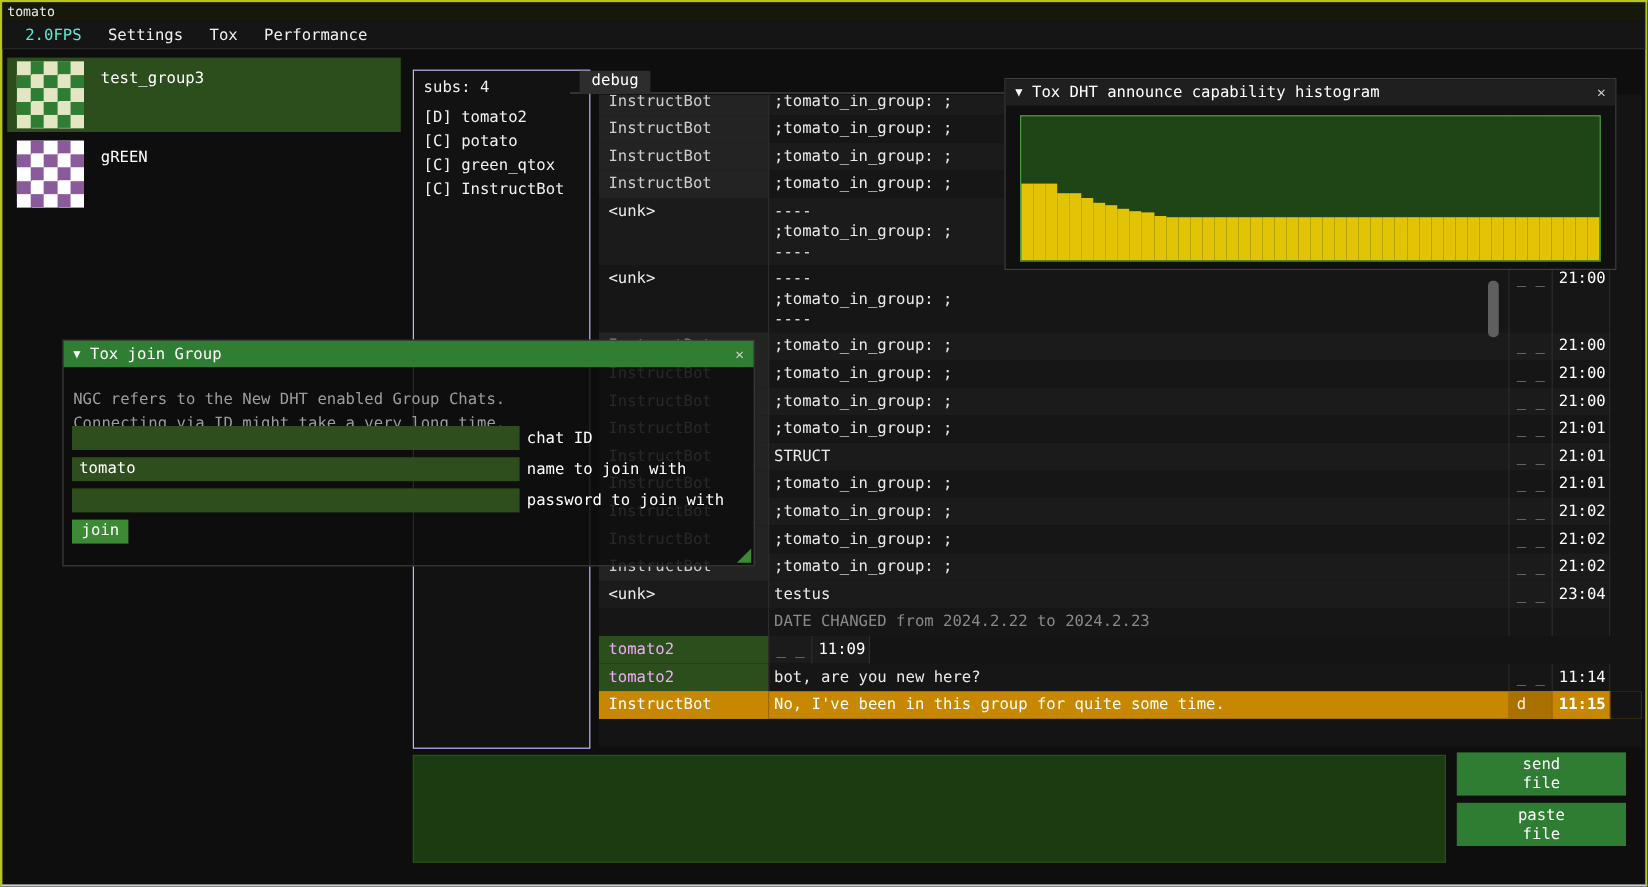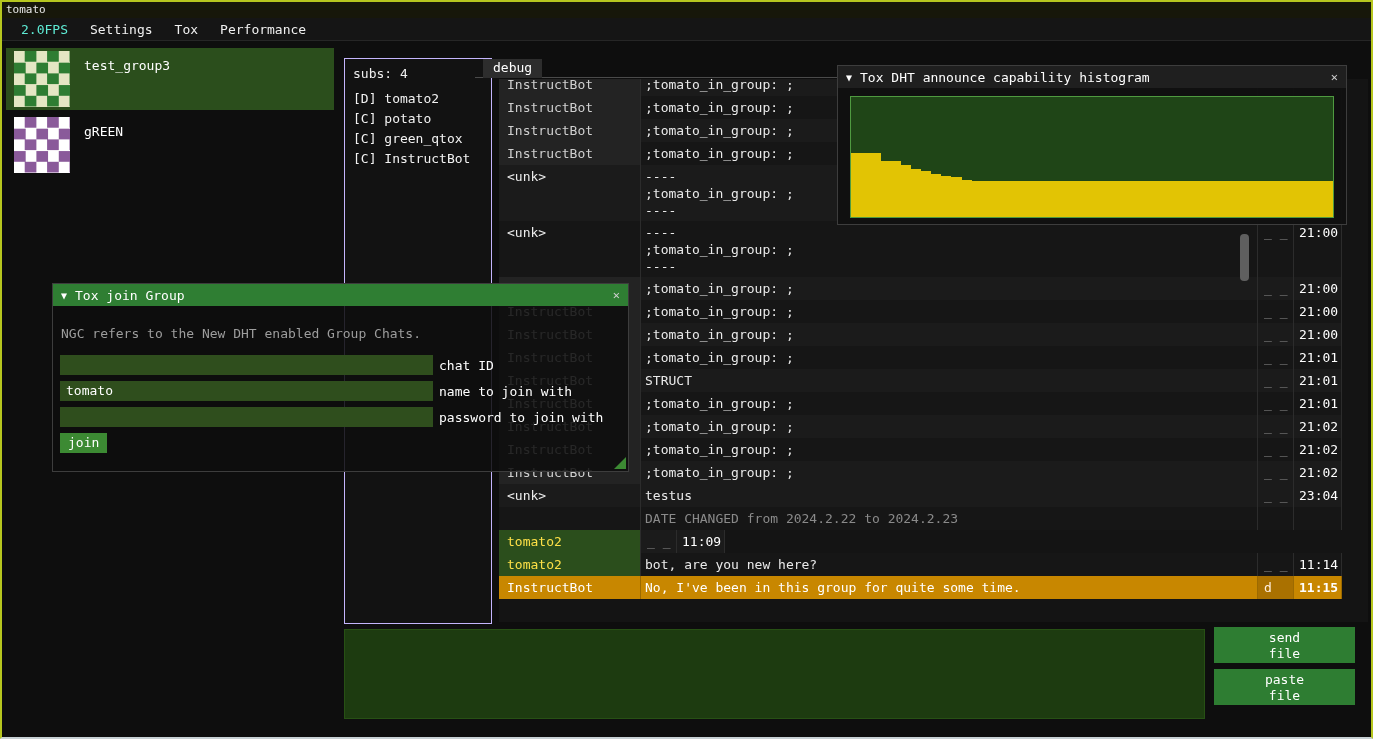--- a/index.html
+++ b/index.html
@@ -34,21 +34,21 @@
   .crow.even{background:#1b1b1b}
   .crow.odd{background:#161616}
   .crow>div{border-right:1px solid #2c2c2c;line-height:17px}
   .c-sender{width:142px;padding:3px 4px 2px 8px;color:#d8d8d8;white-space:nowrap;overflow:hidden}
   .c-msg{width:617px;padding:3px 4px 2px 4px;white-space:pre-line;color:#eaeaea}
   .c-flags{width:36px;padding:3px 0 0 6px;color:#8f8f8f;white-space:nowrap}
   .c-time{width:48px;padding:3px 0 0 5px;color:#fff}
   .c-fill{flex:1;border-right:none !important;background:#141414}
   .crow.bot .c-sender{background:#232323;color:#cfcfcf}
   .crow.unk .c-sender{color:#ececec}
-  .crow.peer .c-sender{background:#2b4e1c;color:#fde047}
+  .crow.peer .c-sender{background:#2b4e1c;color:#f0abfc}
   .crow.date .c-msg{color:#8a8a8a}
   .crow.highlight{background:#c88700}
   .crow.highlight>div{border-right-color:#9c6a00}
   .crow.highlight .c-sender{background:#c88700;color:#fff}
   .crow.highlight .c-msg{color:#fff}
   .crow.highlight .c-flags{background:#aa7100;color:#ffeedd}
   .crow.highlight .c-time{font-weight:bold;background:#c88700}
   .scroll-grab{position:absolute;left:1238px;top:232px;width:9px;height:47px;background:#5f5f5f;border-radius:4px;z-index:2}
 
   
@@ -294,20 +294,21 @@
   <button class="btn paste">paste
 file</button>
 
   <div class="win join-win">
     <div class="win-title green">
       <span class="collapse">▼</span>
       <span>Tox join Group</span>
       <span class="close">✕</span>
     </div>
     <div class="join-desc first">NGC refers to the New DHT enabled Group Chats.</div>
+    <div class="join-desc">Connecting via ID might take a very long time.</div>
     <div id="join-fields">
   <div class="join-field-row" style="top: 71px;">
     <div class="join-input"><span class="join-input-value"></span></div>
     <span class="join-label">chat ID</span>
   </div>
 
   <div class="join-field-row" style="top: 97px;">
     <div class="join-input"><span class="join-input-value">tomato</span></div>
     <span class="join-label">name to join with</span>
   </div>

